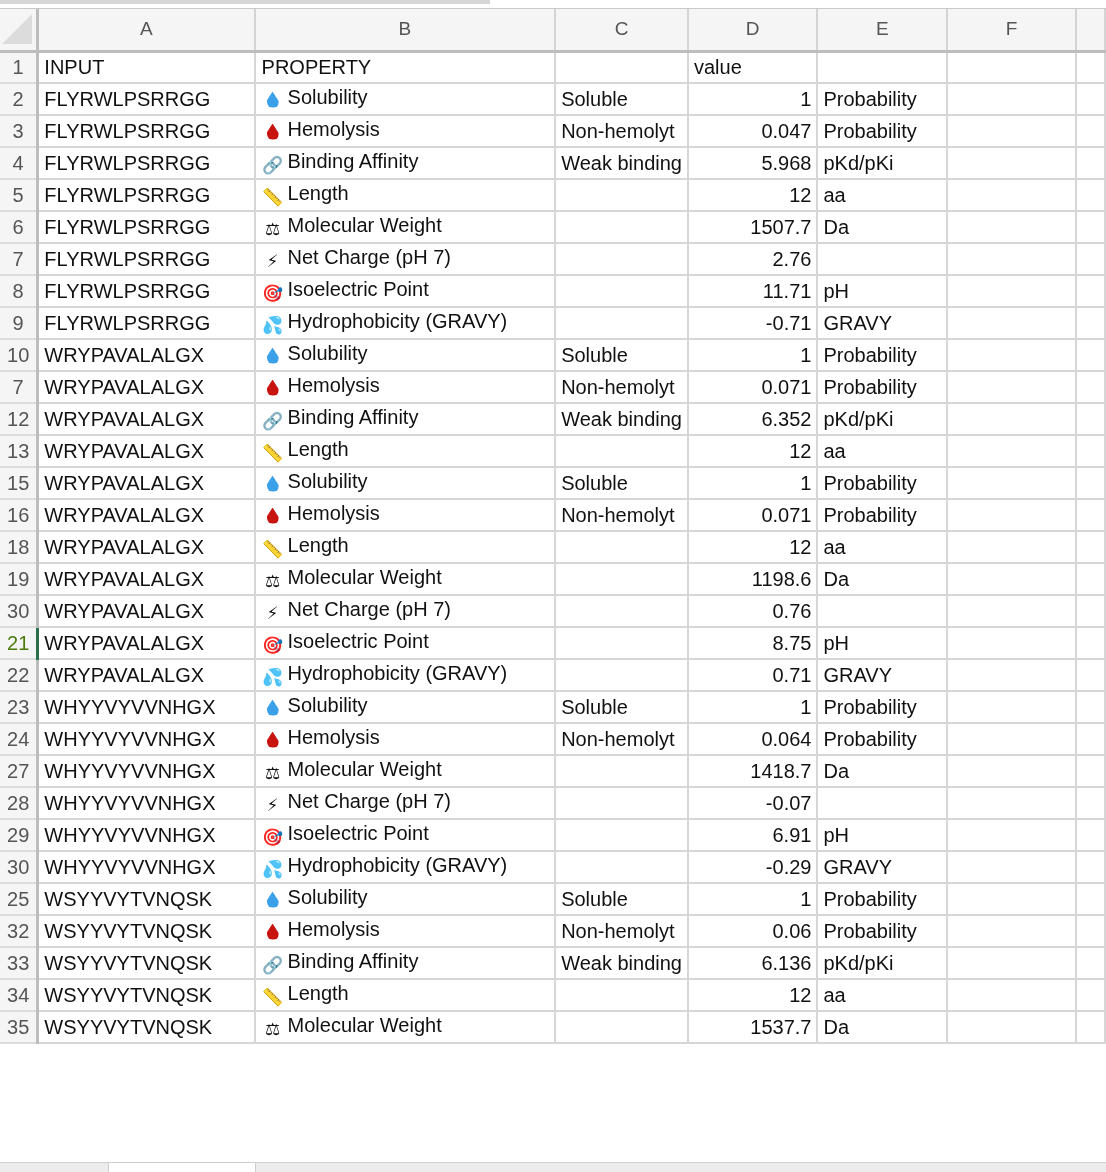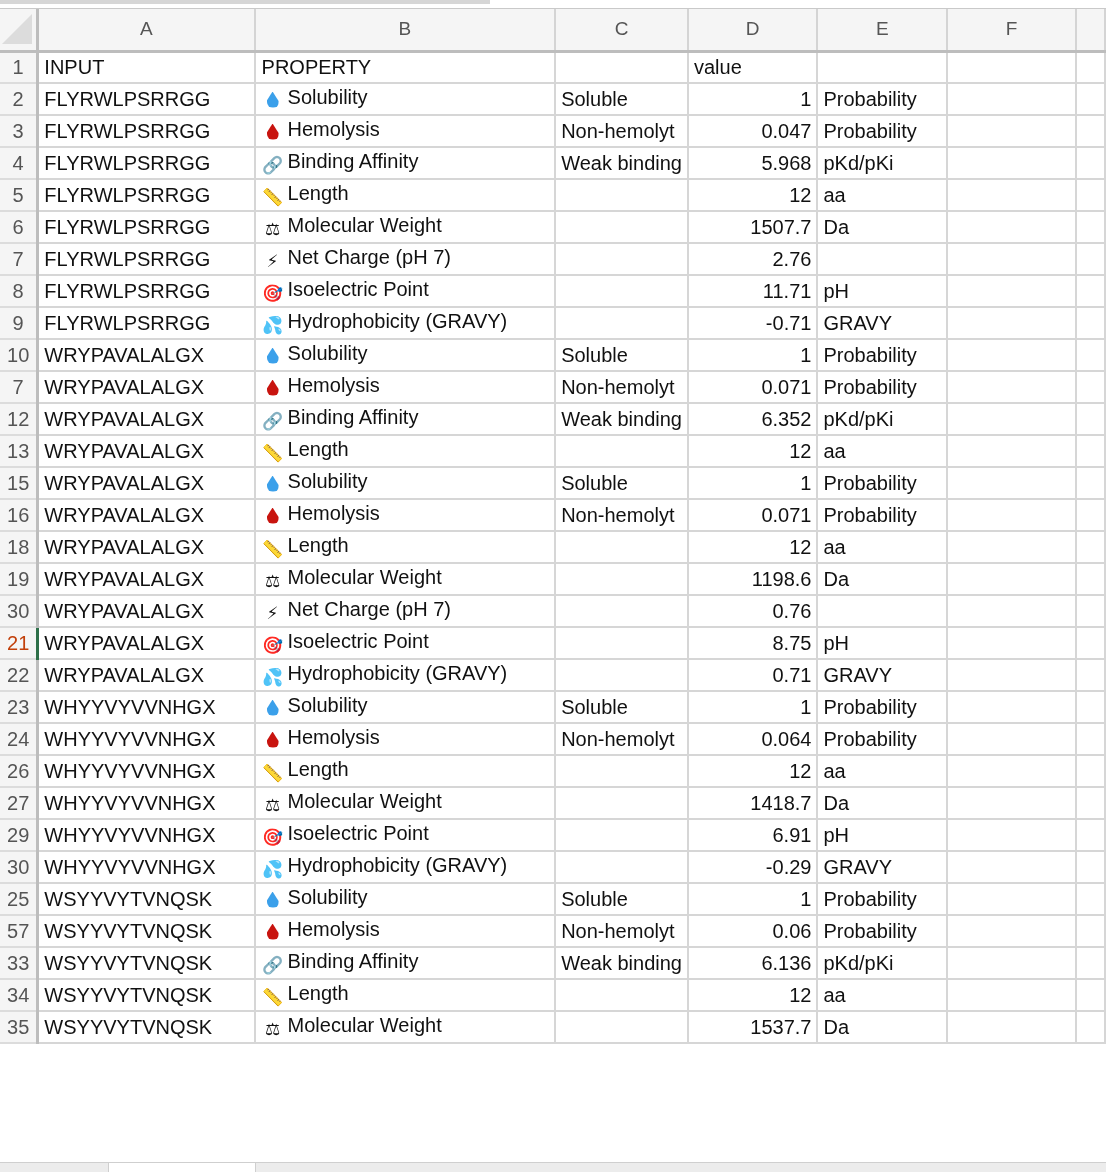--- a/index.html
+++ b/index.html
@@ -10,21 +10,21 @@
   .grid { position: absolute; left: 0; top: 9px; }
   table { border-collapse: collapse; table-layout: fixed; }
   td, th { padding: 0; overflow: hidden; white-space: nowrap; box-sizing: border-box; }
   th.colhdr { height: 42px; background: #f5f5f5; color: #555; font-weight: normal; font-size: 19px;
               border-right: 2px solid #d4d4d4; border-bottom: 3px solid #bdbdbd; text-align: center; vertical-align: middle; }
   th.corner { background: #f5f5f5; border-right: 3px solid #bdbdbd; border-bottom: 3px solid #bdbdbd; position: relative; }
   th.corner .tri { position: absolute; right: 4px; bottom: 6px; width: 0; height: 0;
                    border-left: 30px solid transparent; border-bottom: 30px solid #dcdcdc; }
   td.rowhdr { background: #f5f5f5; color: #555; font-size: 20px; text-align: center;
               border-right: 3px solid #bdbdbd; border-bottom: 2px solid #dcdcdc; }
-  td.rowhdr.active { color: #c2410c; border-right: 3px solid #2e7049; }
+  td.rowhdr.active { color: #4d7c0f; border-right: 3px solid #2e7049; }
   td.cell { height: 32px; font-size: 20px; color: #111; border-right: 2px solid #d6d6d6; border-bottom: 2px solid #d6d6d6;
             padding: 0 5px; vertical-align: middle; }
   td.num { text-align: right; }
   td.prop { padding-left: 6px; }
   .ico { display: inline-block; width: 22px; height: 22px; vertical-align: -3px; margin-right: 4px; text-align: center; font-size: 17px; line-height: 22px; }
   .drop-blue { display: inline-block; width: 12px; height: 16px; background: #3ba0ea; border-radius: 50% 50% 50% 50% / 65% 65% 35% 35%; position: relative; top: 1px; clip-path: polygon(50% 0, 100% 60%, 100% 100%, 0 100%, 0 60%); border-radius: 0 0 7px 7px; }
   .drop-red { display: inline-block; width: 12px; height: 16px; background: #c8140f; position: relative; top: 1px; clip-path: polygon(50% 0, 100% 60%, 100% 100%, 0 100%, 0 60%); border-radius: 0 0 7px 7px; }
   .bottombar { position: absolute; left: 0; top: 1162px; width: 1106px; height: 10px; background: #ececec; border-top: 1px solid #cfcfcf; }
   .bottombar .tab { position: absolute; left: 108px; top: 0; width: 146px; height: 10px; background: #ffffff; border-left: 1px solid #cfcfcf; border-right: 1px solid #cfcfcf; }
 </style>
@@ -276,40 +276,40 @@
           <td class="rowhdr">24</td>
           <td class="cell">WHYYVYVVNHGX</td>
           <td class="cell prop"><span class="ico"><span class="drop-red"></span></span><span>Hemolysis</span></td>
           <td class="cell">Non-hemolyt</td>
           <td class="cell num">0.064</td>
           <td class="cell">Probability</td>
           <td class="cell"></td>
           <td class="cell"></td>
         </tr>
         <tr>
-          <td class="rowhdr">26</td>
-          <td class="cell">WHYYVYVVNHGX</td>
-          <td class="cell prop"><span class="ico">📏</span><span>Length</span></td>
-          <td class="cell"></td>
-          <td class="cell num">12</td>
-          <td class="cell">aa</td>
-          <td class="cell"></td>
-          <td class="cell"></td>
-        </tr>
-        <tr>
           <td class="rowhdr">27</td>
           <td class="cell">WHYYVYVVNHGX</td>
           <td class="cell prop"><span class="ico">⚖</span><span>Molecular Weight</span></td>
           <td class="cell"></td>
           <td class="cell num">1418.7</td>
           <td class="cell">Da</td>
           <td class="cell"></td>
           <td class="cell"></td>
         </tr>
         <tr>
+          <td class="rowhdr">28</td>
+          <td class="cell">WHYYVYVVNHGX</td>
+          <td class="cell prop"><span class="ico">⚡</span><span>Net Charge (pH 7)</span></td>
+          <td class="cell"></td>
+          <td class="cell num">-0.07</td>
+          <td class="cell"></td>
+          <td class="cell"></td>
+          <td class="cell"></td>
+        </tr>
+        <tr>
           <td class="rowhdr">29</td>
           <td class="cell">WHYYVYVVNHGX</td>
           <td class="cell prop"><span class="ico">🎯</span><span>Isoelectric Point</span></td>
           <td class="cell"></td>
           <td class="cell num">6.91</td>
           <td class="cell">pH</td>
           <td class="cell"></td>
           <td class="cell"></td>
         </tr>
         <tr>
@@ -326,21 +326,21 @@
           <td class="rowhdr">25</td>
           <td class="cell">WSYYVYTVNQSK</td>
           <td class="cell prop"><span class="ico"><span class="drop-blue"></span></span><span>Solubility</span></td>
           <td class="cell">Soluble</td>
           <td class="cell num">1</td>
           <td class="cell">Probability</td>
           <td class="cell"></td>
           <td class="cell"></td>
         </tr>
         <tr>
-          <td class="rowhdr">57</td>
+          <td class="rowhdr">32</td>
           <td class="cell">WSYYVYTVNQSK</td>
           <td class="cell prop"><span class="ico"><span class="drop-red"></span></span><span>Hemolysis</span></td>
           <td class="cell">Non-hemolyt</td>
           <td class="cell num">0.06</td>
           <td class="cell">Probability</td>
           <td class="cell"></td>
           <td class="cell"></td>
         </tr>
         <tr>
           <td class="rowhdr">33</td>

